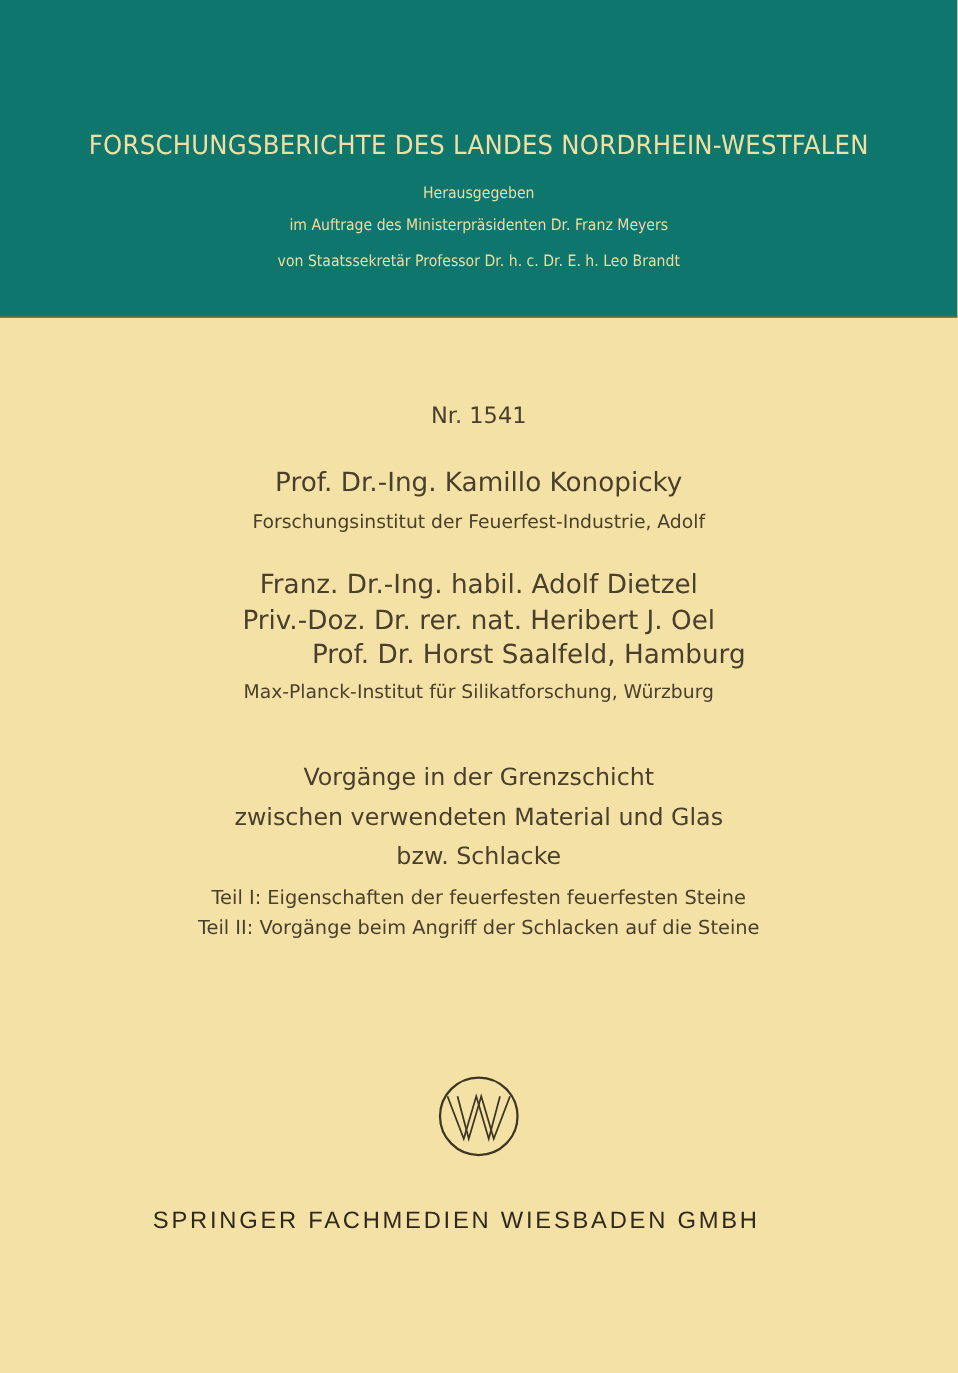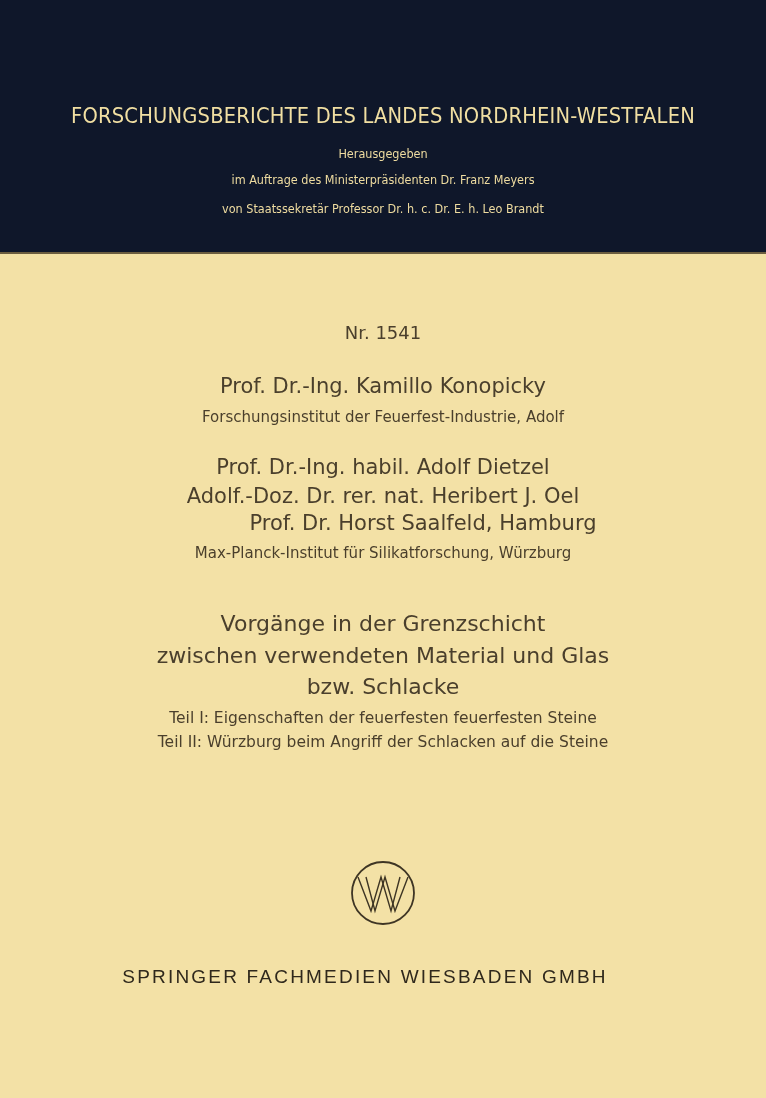--- a/index.html
+++ b/index.html
@@ -5,41 +5,41 @@
   html, body { margin:0; padding:0; }
   body {
     width:766px; height:1098px; overflow:hidden;
     background:#f3e1a6;
     font-family:"DejaVu Sans", sans-serif;
     color:#4a3f2c;
     position:relative;
   }
   .header {
     position:absolute; left:0; top:0; width:766px; height:252px;
-    background:#0f172a;
+    background:#0f766e;
     border-bottom:2px solid #6b5d3f;
   }
   .series-title {
     position:absolute; left:0; width:766px; top:104px;
     text-align:center; color:#f1dfa2;
     font-size:21px; letter-spacing:0.2px; font-weight:normal;
     transform:scaleX(0.93); transform-origin:center;
   }
   .hdr-line {
     position:absolute; left:0; width:766px; text-align:center;
     color:#efdca0; font-size:12.5px; transform:scaleX(0.9);
   }
   .line {
     position:absolute; left:0; width:766px; text-align:center;
     color:#4a3f2c;
   }
   .nr { top:322px; font-size:18px; }
   .author { font-size:21px; }
   .inst { font-size:15px; }
-  .title { font-size:22px; }
+  .title { font-size:19px; }
   .part { font-size:15.5px; }
   .logo { position:absolute; left:350px; top:860px; width:66px; height:66px; }
   .publisher {
     position:absolute; left:0; width:730px; top:966px; text-align:center;
     font-family:"Liberation Sans", sans-serif; font-size:19px;
     letter-spacing:2.2px; color:#2f281c;
   }
 </style>
 </head>
 <body>
@@ -49,31 +49,31 @@
   <div class="hdr-line" style="top:146px;">Herausgegeben</div>
   <div class="hdr-line" style="top:172px;">im Auftrage des Ministerpräsidenten Dr. Franz Meyers</div>
   <div class="hdr-line" style="top:201px;">von Staatssekretär Professor Dr. h. c. Dr. E. h. Leo Brandt</div>
 </div>
 
 <div class="line nr">Nr. 1541</div>
 
 <div class="line author" style="top:374px;">Prof. Dr.-Ing. Kamillo Konopicky</div>
 <div class="line inst" style="top:408px;">Forschungsinstitut der Feuerfest-Industrie, Adolf</div>
 
-<div class="line author" style="top:455px;">Prof. Dr.-Ing. habil. Adolf Dietzel</div>
-<div class="line author" style="top:484px;">Adolf.-Doz. Dr. rer. nat. Heribert J. Oel</div>
+<div class="line author" style="top:455px;">Franz. Dr.-Ing. habil. Adolf Dietzel</div>
+<div class="line author" style="top:484px;">Priv.-Doz. Dr. rer. nat. Heribert J. Oel</div>
 <div class="line author" style="top:511px;padding-left:40px;">Prof. Dr. Horst Saalfeld, Hamburg</div>
 <div class="line inst" style="top:544px;">Max-Planck-Institut für Silikatforschung, Würzburg</div>
 
 <div class="line title" style="top:611px;">Vorgänge in der Grenzschicht</div>
 <div class="line title" style="top:643px;">zwischen verwendeten Material und Glas</div>
 <div class="line title" style="top:674px;">bzw. Schlacke</div>
 
 <div class="line part" style="top:709px;">Teil I: Eigenschaften der feuerfesten feuerfesten Steine</div>
-<div class="line part" style="top:733px;">Teil II: Würzburg beim Angriff der Schlacken auf die Steine</div>
+<div class="line part" style="top:733px;">Teil II: Vorgänge beim Angriff der Schlacken auf die Steine</div>
 
 <svg class="logo" viewBox="0 0 66 66">
   <circle cx="33" cy="33" r="31" fill="none" stroke="#3e3524" stroke-width="1.8"></circle>
   <polyline points="8,17 21,51 31,17 41,51 50,17" fill="none" stroke="#3e3524" stroke-width="1.4"></polyline>
   <polyline points="16,17 25,51 35,17 45,51 58,17" fill="none" stroke="#3e3524" stroke-width="1.4"></polyline>
 </svg>
 
 <div class="publisher">SPRINGER FACHMEDIEN WIESBADEN GMBH</div>
 
 </body></html>

